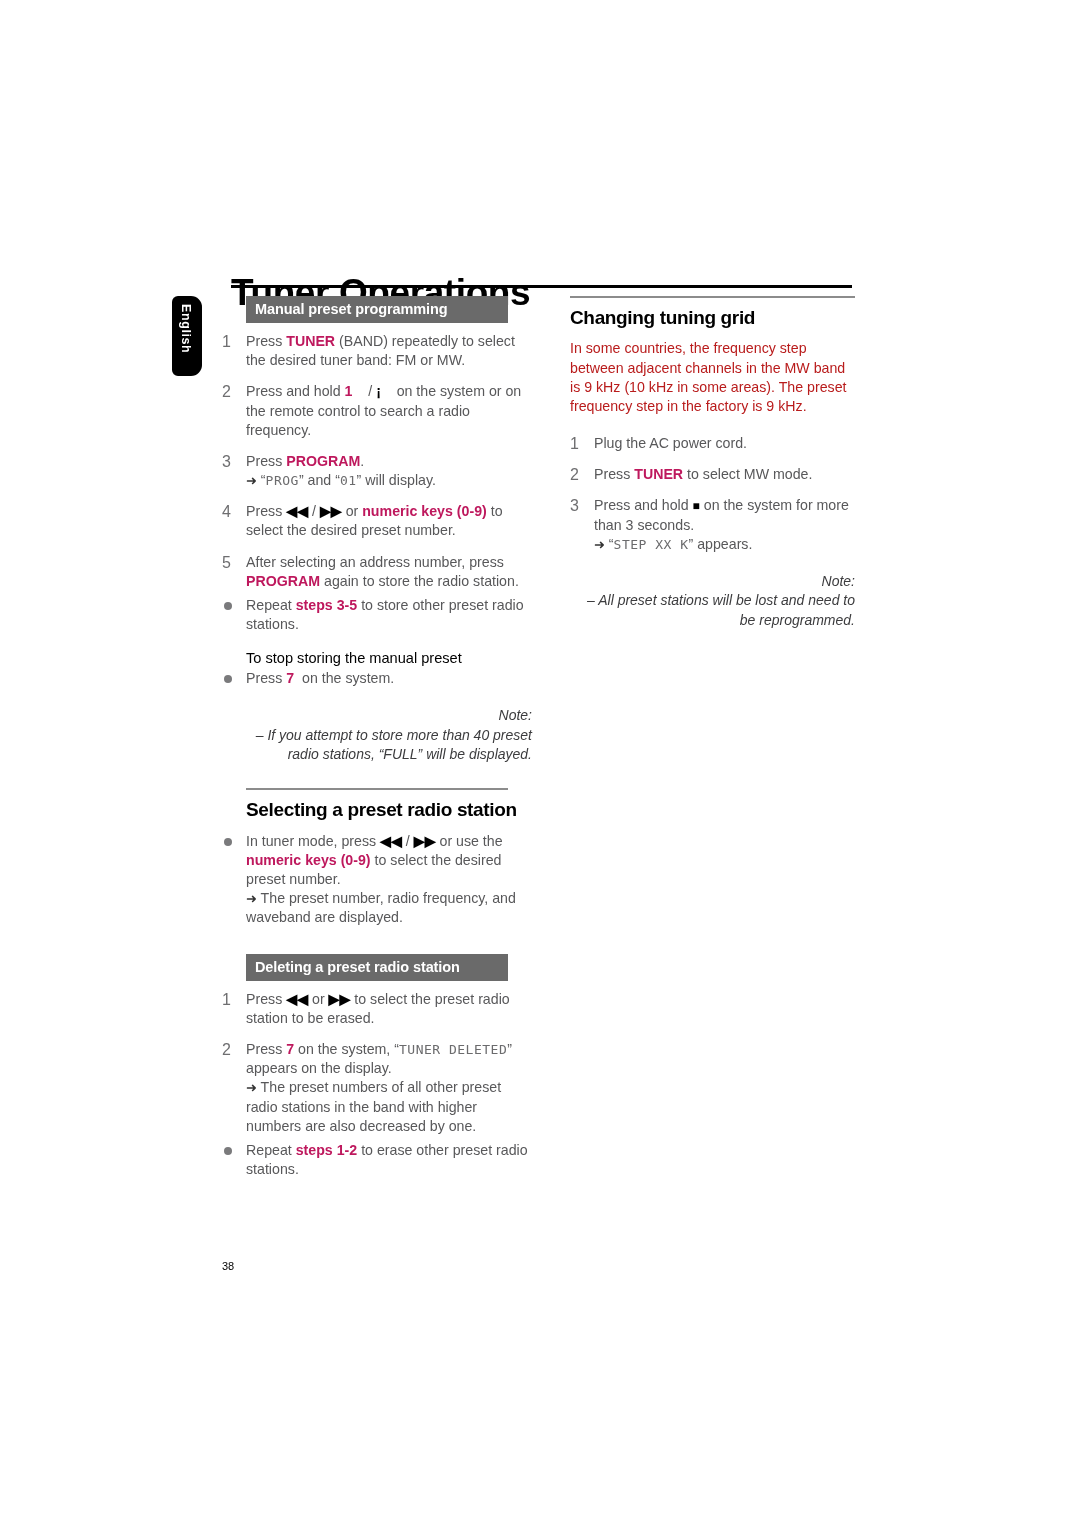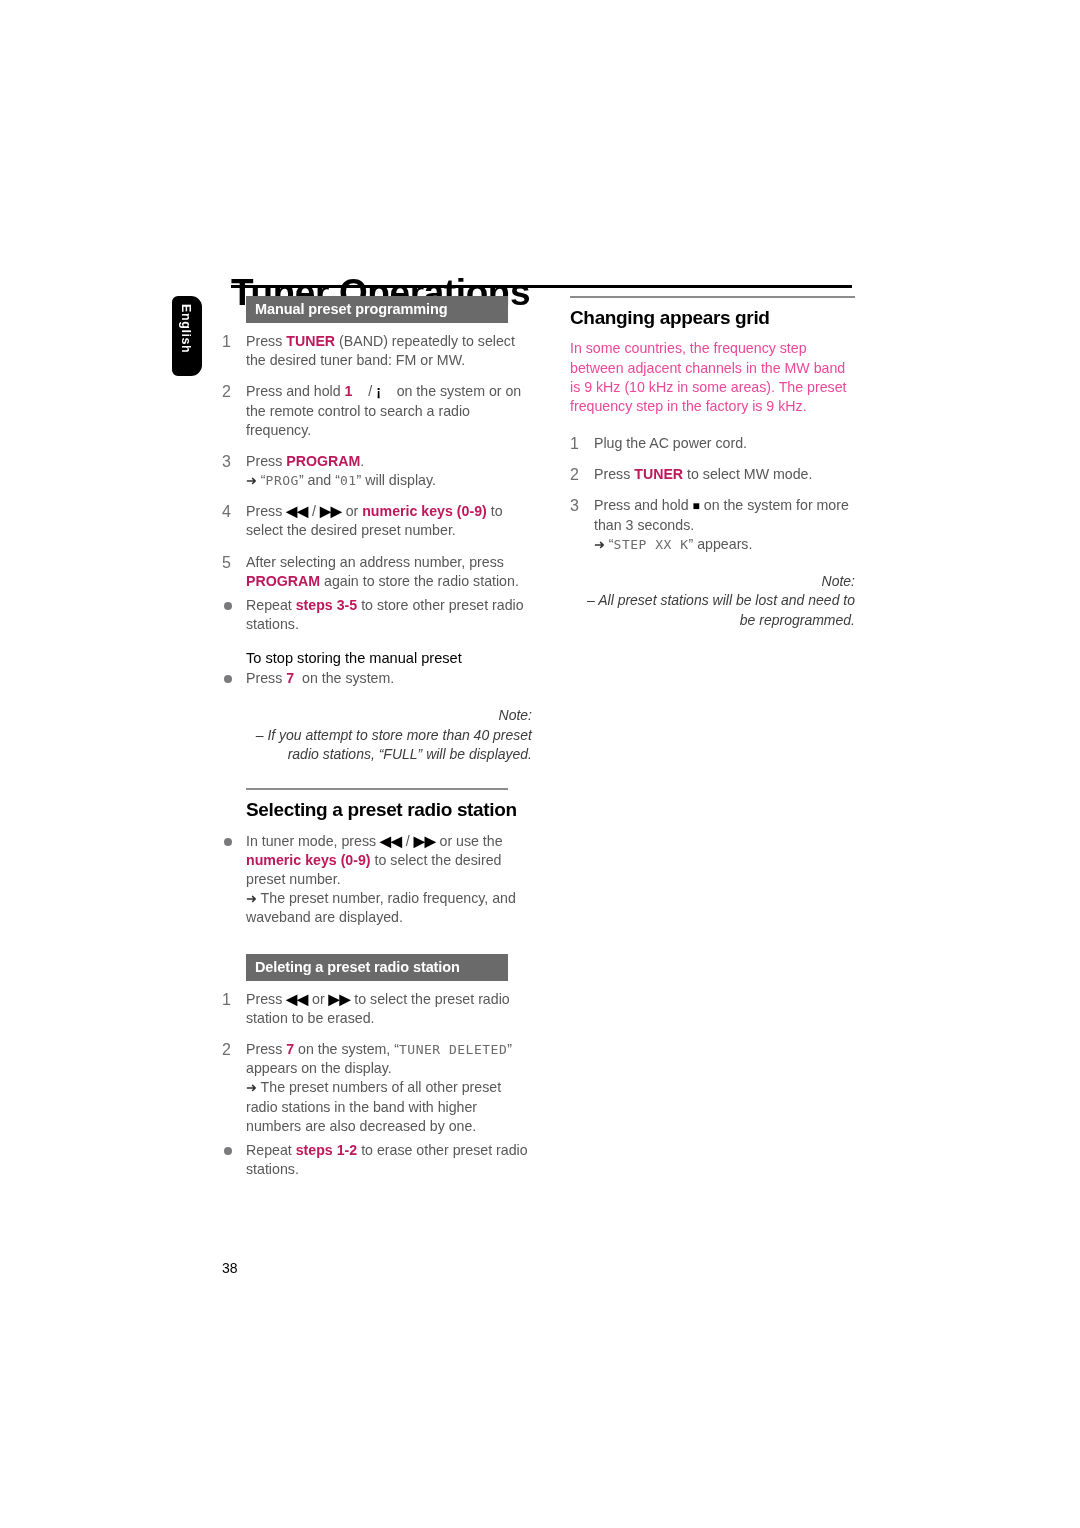--- a/index.html
+++ b/index.html
@@ -133,21 +133,21 @@
     width: 8px;
     height: 8px;
     border-radius: 50%;
     background: #7a7a7c;
   }
 
   .para {
     margin: 0 0 12px 24px;
     font-size: 14.2px;
     line-height: 1.35;
-    color: #ec4899;
+    color: #b91c1c;
   }
   .para.right { margin-left: 0; }
 
   .sub-head {
     margin: 16px 0 3px 24px;
     font-size: 14.6px;
     font-weight: normal;
     color: #000;
   }
 
@@ -179,21 +179,21 @@
 
   
   .glyph { color: #000; font-weight: bold; }
   .glyph-sq { font-size: 12px; color:#000; }
 
   
   .page-no {
     position: absolute;
     left: 222px;
     top: 1260px;
-    font-size: 14px;
+    font-size: 11px;
     color: #000;
   }
 </style>
 </head>
 <body>
 
 <div class="page">
 
   <h1 class="page-title">Tuner Operations</h1>
   <div class="title-rule"></div>
@@ -271,21 +271,21 @@
         <span class="bullet-dot"></span>
         <span>Repeat <b>steps 1-2</b> to erase other preset radio stations.</span>
       </div>
     </div>
 
   </div>
 
   <div class="col col-right">
 
     <div class="sect-rule right"></div>
-    <div class="sect-head right">Changing appears grid</div>
+    <div class="sect-head right">Changing tuning grid</div>
 
     <div class="para right">In some countries, the frequency step between adjacent channels in the MW band is 9 kHz (10 kHz in some areas). The preset frequency step in the factory is 9 kHz.</div>
 
     <div style="height:6px"></div>
 
     <div>
       <div class="step">
         <span class="step-num">1</span>
         <span>Plug the AC power cord.</span>
       </div>

